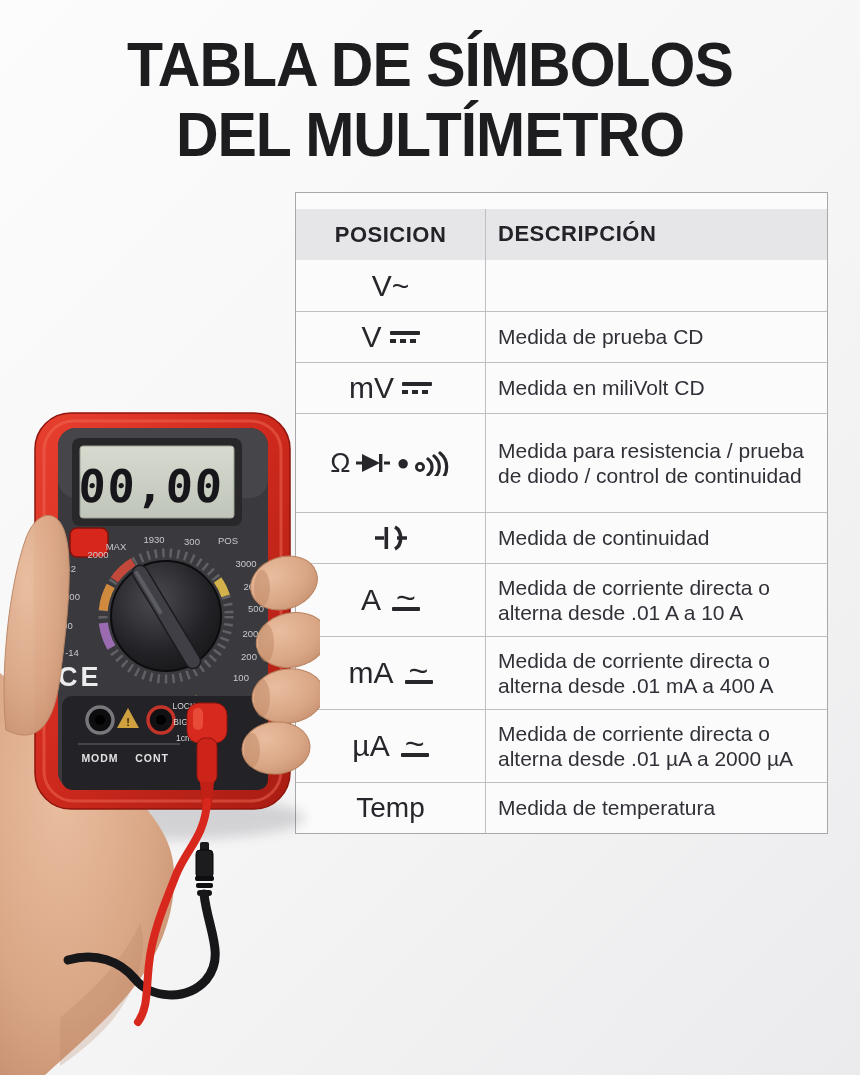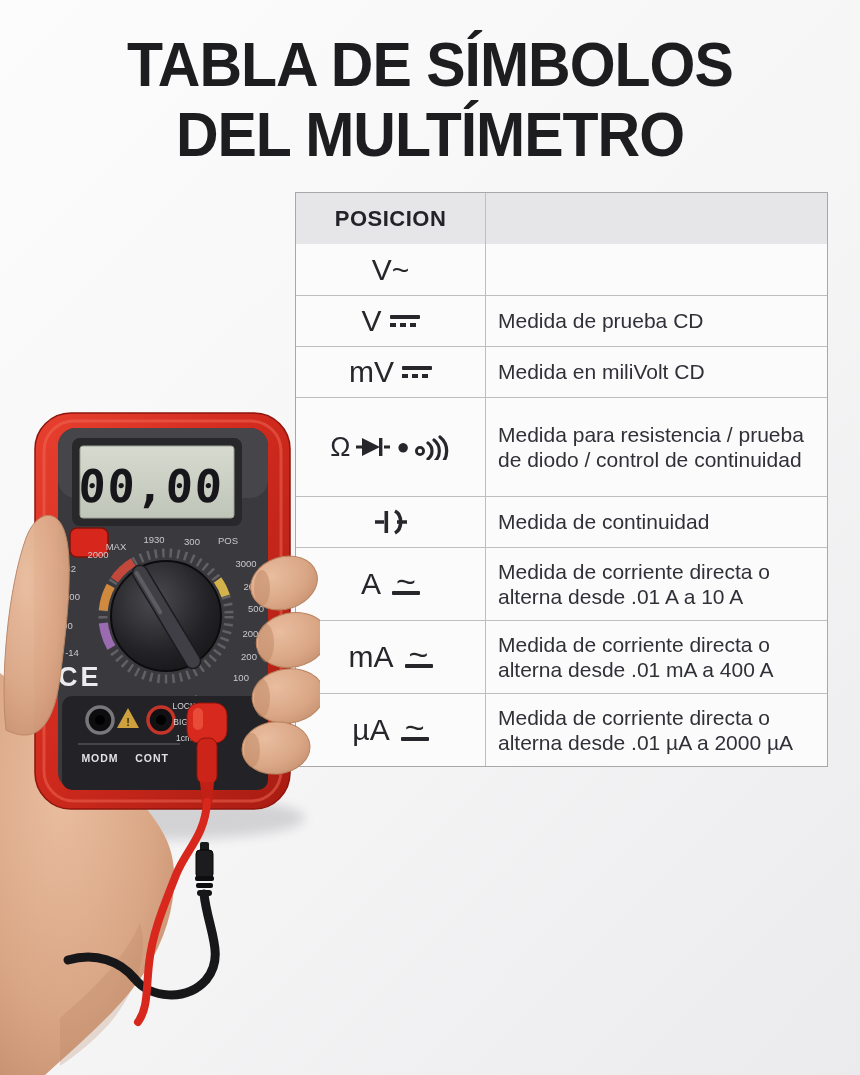--- a/index.html
+++ b/index.html
@@ -32,21 +32,21 @@
     display:flex; align-items:center; justify-content:center; gap:5px;
     color:#26262b; padding:4px 6px;
   }
   .cell-desc {
     flex:1; display:flex; align-items:center;
     font-size:21px; line-height:1.2; color:#303037; padding:7px 12px;
   }
   .head .cell-sym, .head .cell-desc {
     font-weight:700; font-size:22px; letter-spacing:.5px; color:#222228;
   }
-  .head { min-height:51px; }
+  .head { min-height:51px;margin-top:16px; }
   .h1 { min-height:51px; } .h2 { min-height:73px; } .h3 { min-height:99px; }
   .sym-text { font-size:30px; }
 
   
   .ic-dc { display:inline-flex; flex-direction:column; gap:3.5px; width:30px; margin-left:3px; }
   .ic-dc .b { height:4px; background:#26262b; border-radius:1px; }
   .ic-dc .d { height:4px;
     background:repeating-linear-gradient(90deg,#26262b 0 6px,transparent 6px 10px); }
   .ic-acdc { display:inline-flex; flex-direction:column; align-items:center; margin-left:6px; }
   .ic-acdc .t { font-size:34px; line-height:17px; font-weight:400; color:#26262b; }
@@ -61,20 +61,21 @@
 <div id="page">
 
   <div class="title">
     <div>TABLA DE SÍMBOLOS</div>
     <div>DEL MULTÍMETRO</div>
   </div>
 
   <div class="sym-table">
     <div class="t-row head">
       <div class="cell-sym">POSICION</div>
+      <div class="cell-desc">DESCRIPCIÓN</div>
     </div>
     <div id="table-body">
         <div class="t-row h1">
           <div class="cell-sym">
             <span class="sym-text">V~</span>
           </div>
         </div>
         <div class="t-row h1">
           <div class="cell-sym">
             <span class="sym-text">V</span>
@@ -143,20 +144,26 @@
         </div>
         <div class="t-row h2">
           <div class="cell-sym">
             <span class="sym-text">µA</span>
             <span class="ic-acdc">
               <span class="t">~</span>
               <i class="b"></i>
             </span>
           </div>
           <div class="cell-desc">Medida de corriente directa o alterna desde .01 µA a 2000 µA</div>
+        </div>
+        <div class="t-row h1">
+          <div class="cell-sym">
+            <span class="sym-text" style="font-size: 28px;">Temp</span>
+          </div>
+          <div class="cell-desc">Medida de temperatura</div>
         </div>
       </div>
   </div>
 
   <svg id="photo" width="320" height="697" viewBox="0 0 320 697">
     <defs>
       <radialGradient id="skinGrad" cx="35%" cy="30%" r="90%">
         <stop offset="0%" stop-color="#e9bd9f"></stop>
         <stop offset="60%" stop-color="#d9a685"></stop>
         <stop offset="100%" stop-color="#c08a69"></stop>

